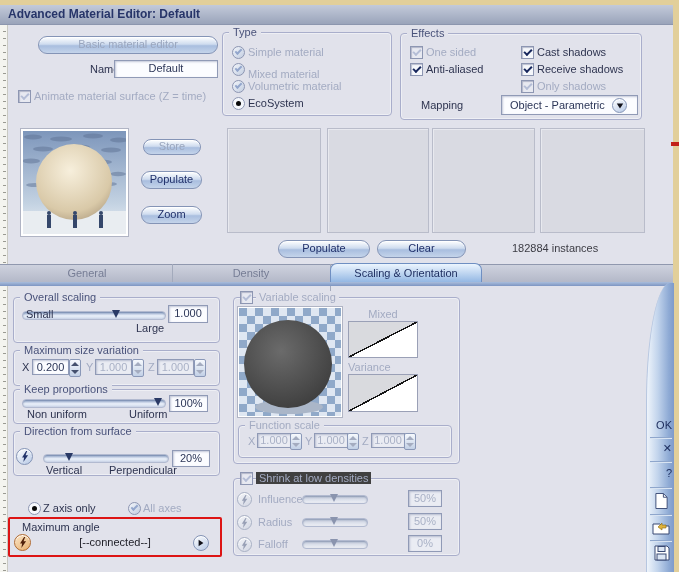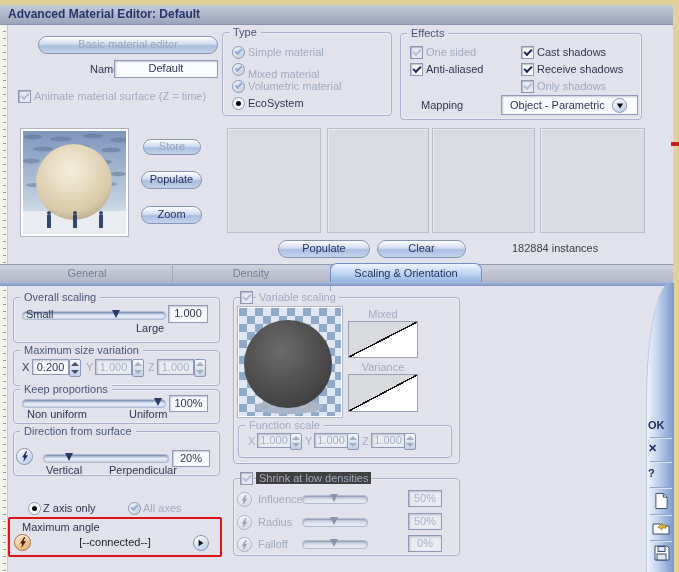--- a/index.html
+++ b/index.html
@@ -60,21 +60,21 @@
   .panelbox{background:#d9dae2;border:1px solid #b9bcca;box-shadow:inset 1px 1px 0 #e8e9ef}
   .tabbar{background:linear-gradient(#ced2de,#b2b7c7);border-top:1px solid #9098ae}
   .tab{line-height:18px;text-align:center;color:#767d95;border-right:1px solid #a3aabc}
   .tab.active{background:linear-gradient(#ecf5fe,#8fb4e2);border:1px solid #6f8fc2;border-bottom:none;
           border-radius:7px 7px 0 0;color:#1c2c5e;line-height:19px}
   .tabstrip{background:linear-gradient(#a9bddc,#7d95c2)}
   .redbox{border:2px solid #dd1414;border-radius:2px}
   .side{background:linear-gradient(90deg,#eef4fb 0%,#c2d4ec 40%,#8fabd5 80%,#7e9aca 100%);
         border-left:1px solid #b6c6e0;border-top-left-radius:24px 120px}
   .sdiv{height:1px;background:#8ea6cc;box-shadow:0 1px 0 #d9e4f2}
-  .sbtn{color:#1c2c5c;font-weight:bold;text-align:left;cursor:default}
+  .sbtn{color:#1c2c5c;font-weight:normal;text-align:right;cursor:default}
   .photoframe{background:#fff;border:1px solid #b0b4c4;padding:2px}
   .instances{color:#3c3c44}
   .redtick{background:#c22018}
 </style>
 </head>
 <body>
 
 <div class="screen">
 
   <div class="a bodybg" style="left:0;top:24px;width:673px;height:548px"></div>
@@ -272,21 +272,21 @@
             <stop offset="1" stop-color="#3a3a3a"></stop>
         </radialGradient>
       </defs>
       <rect width="102" height="108" fill="url(#chk)"></rect>
       <ellipse cx="50" cy="99" rx="34" ry="7" fill="#aab6c8"></ellipse>
       <circle cx="49" cy="56" r="44" fill="url(#sph)"></circle>
     </svg>
   </div>
   <div class="a txt dim" style="left:348px;top:308px;width:70px;text-align:center">Mixed</div>
   <div class="a ramp" style="left:348px;top:321px;width:68px;height:35px"></div>
-  <div class="a txt dim" style="left:348px;top:361px;width:70px;text-align:center">Variance</div>
+  <div class="a txt dim" style="left:348px;top:361px;width:70px;text-align:left">Variance</div>
   <div class="a ramp" style="left:348px;top:374px;width:68px;height:36px"></div>
 
   <div class="a group" style="left:238px;top:425px;width:212px;height:31px">
     <div class="glabel dim">Function scale</div>
   </div>
   <div class="a txt dim" style="left:248px;top:435px">X</div>
   <div class="a field dis" style="left:257px;top:433px;width:32px;height:13px;line-height:13px">1.000</div>
   <div class="a spin dis" style="left:290px;top:433px;width:10px;height:15px"></div>
   <div class="a txt dim" style="left:305px;top:435px">Y</div>
   <div class="a field dis" style="left:314px;top:433px;width:32px;height:13px;line-height:13px">1.000</div>

